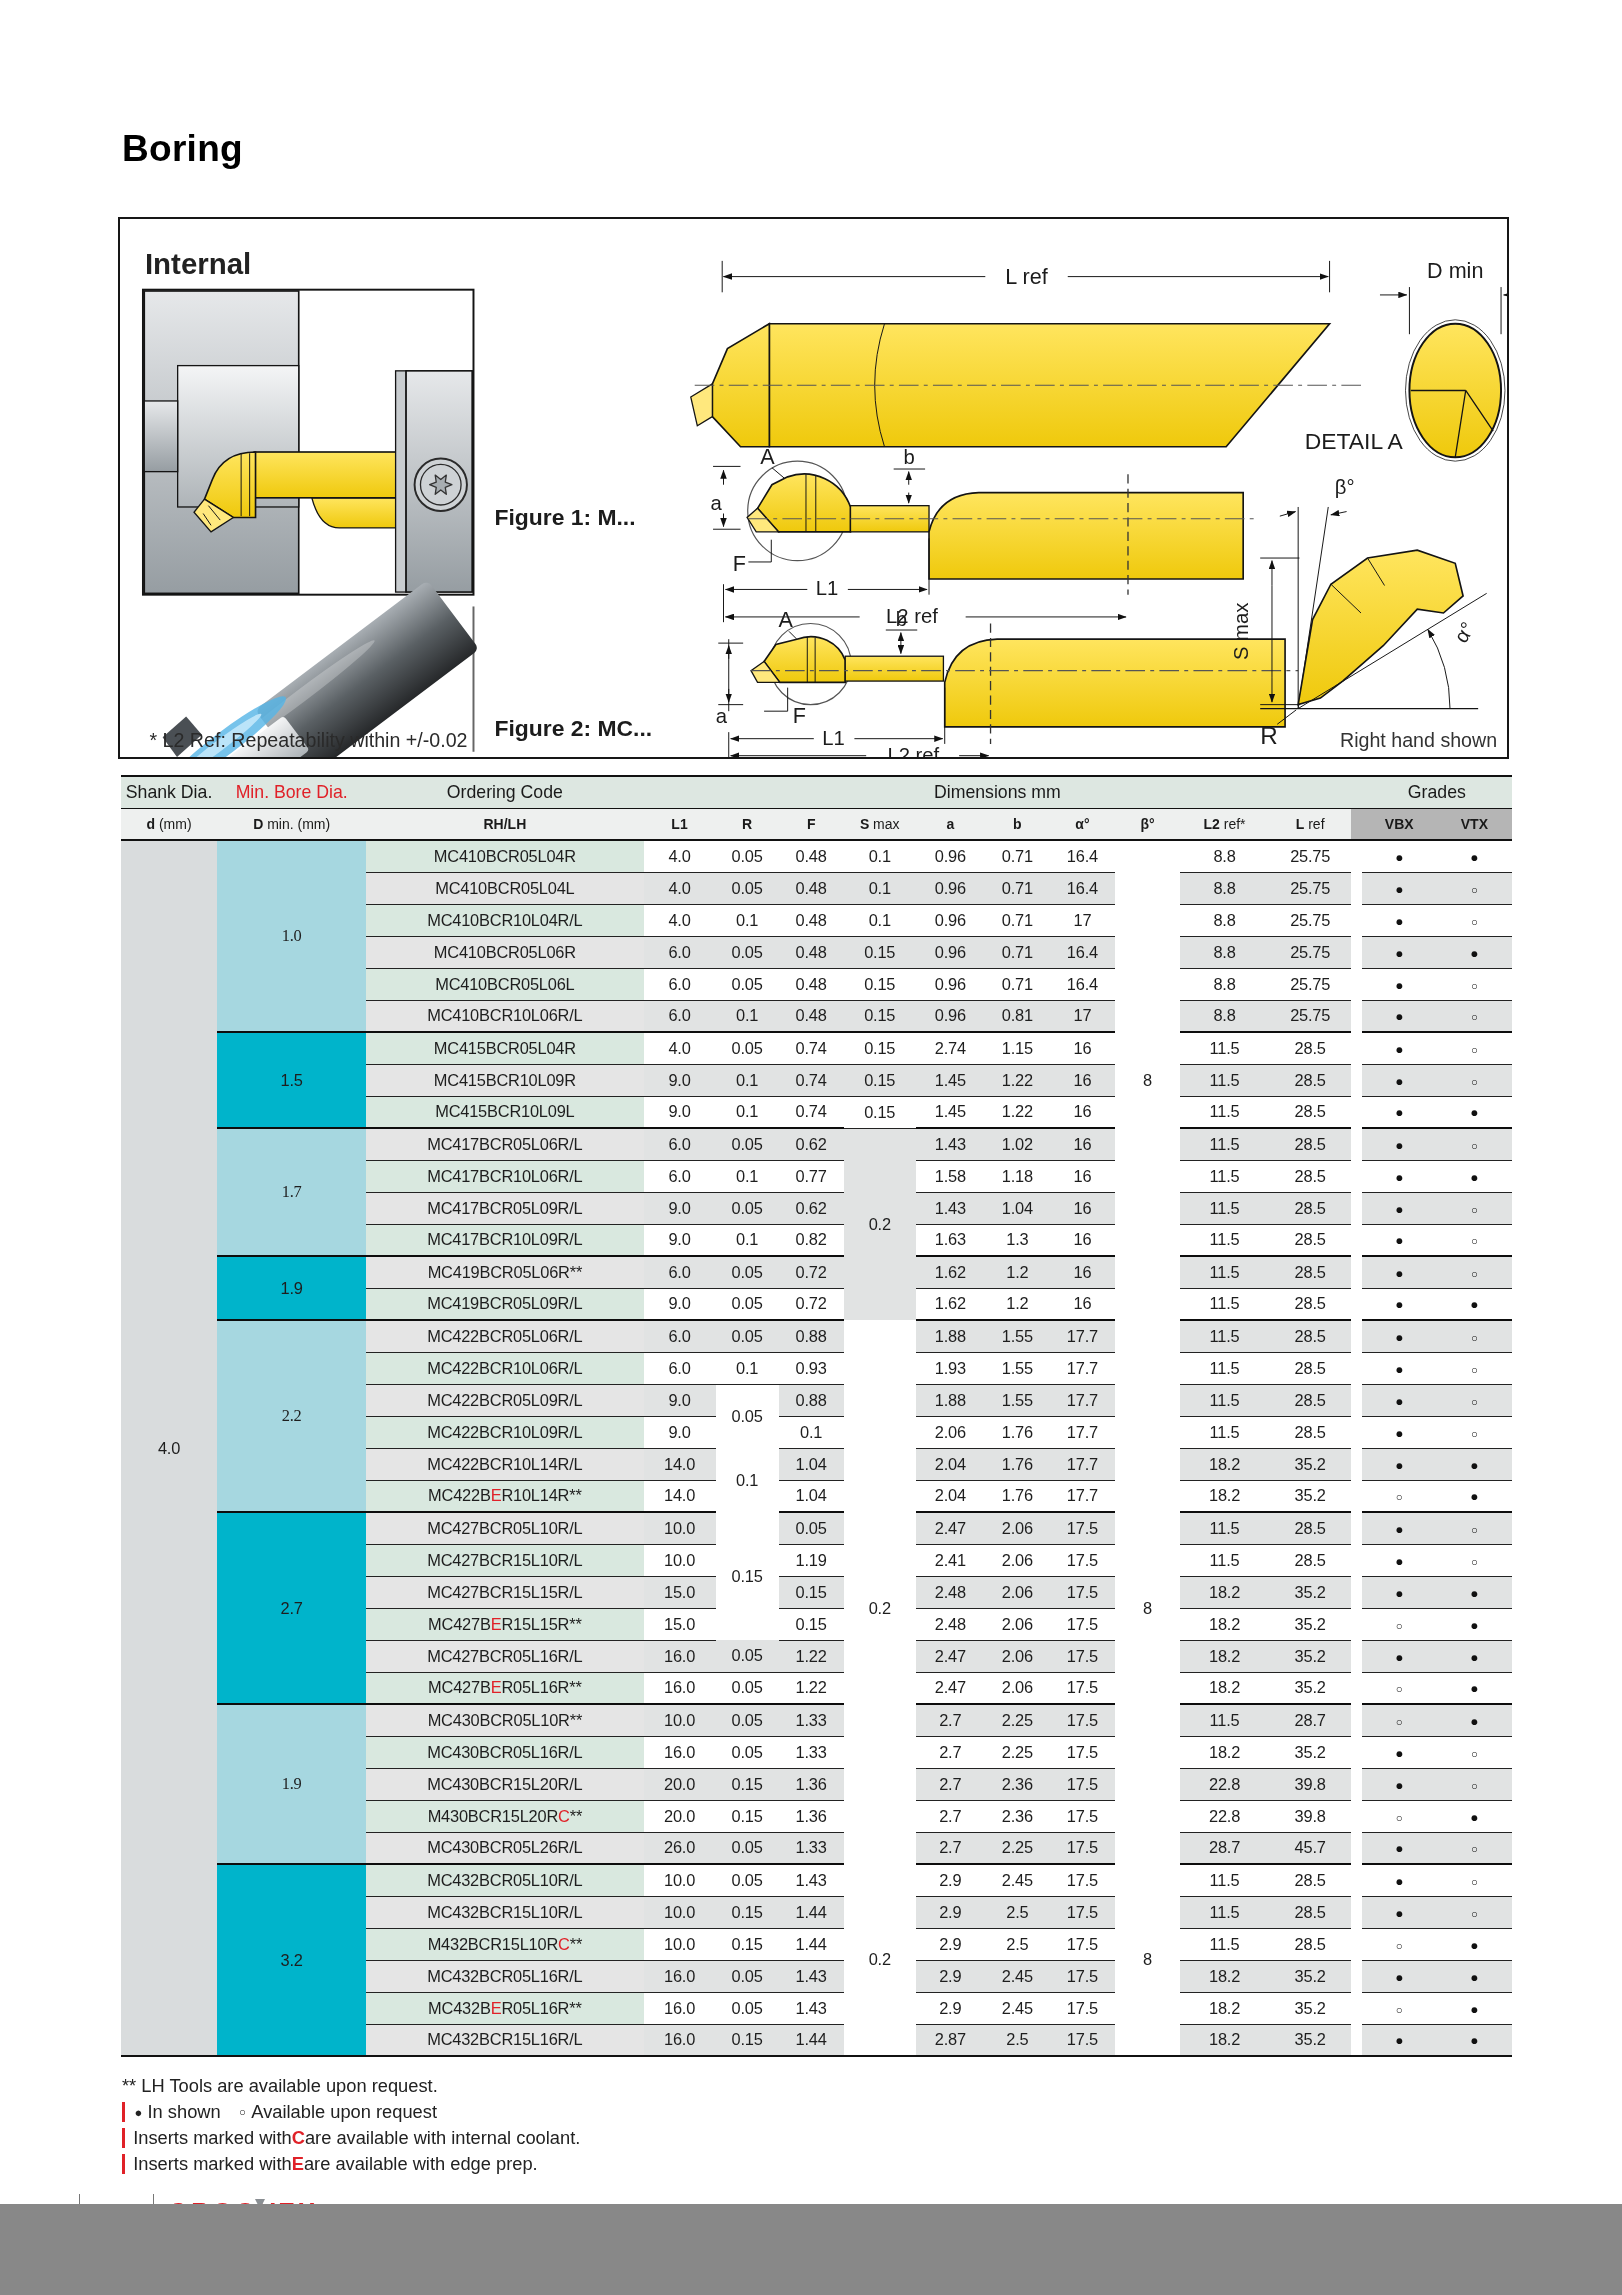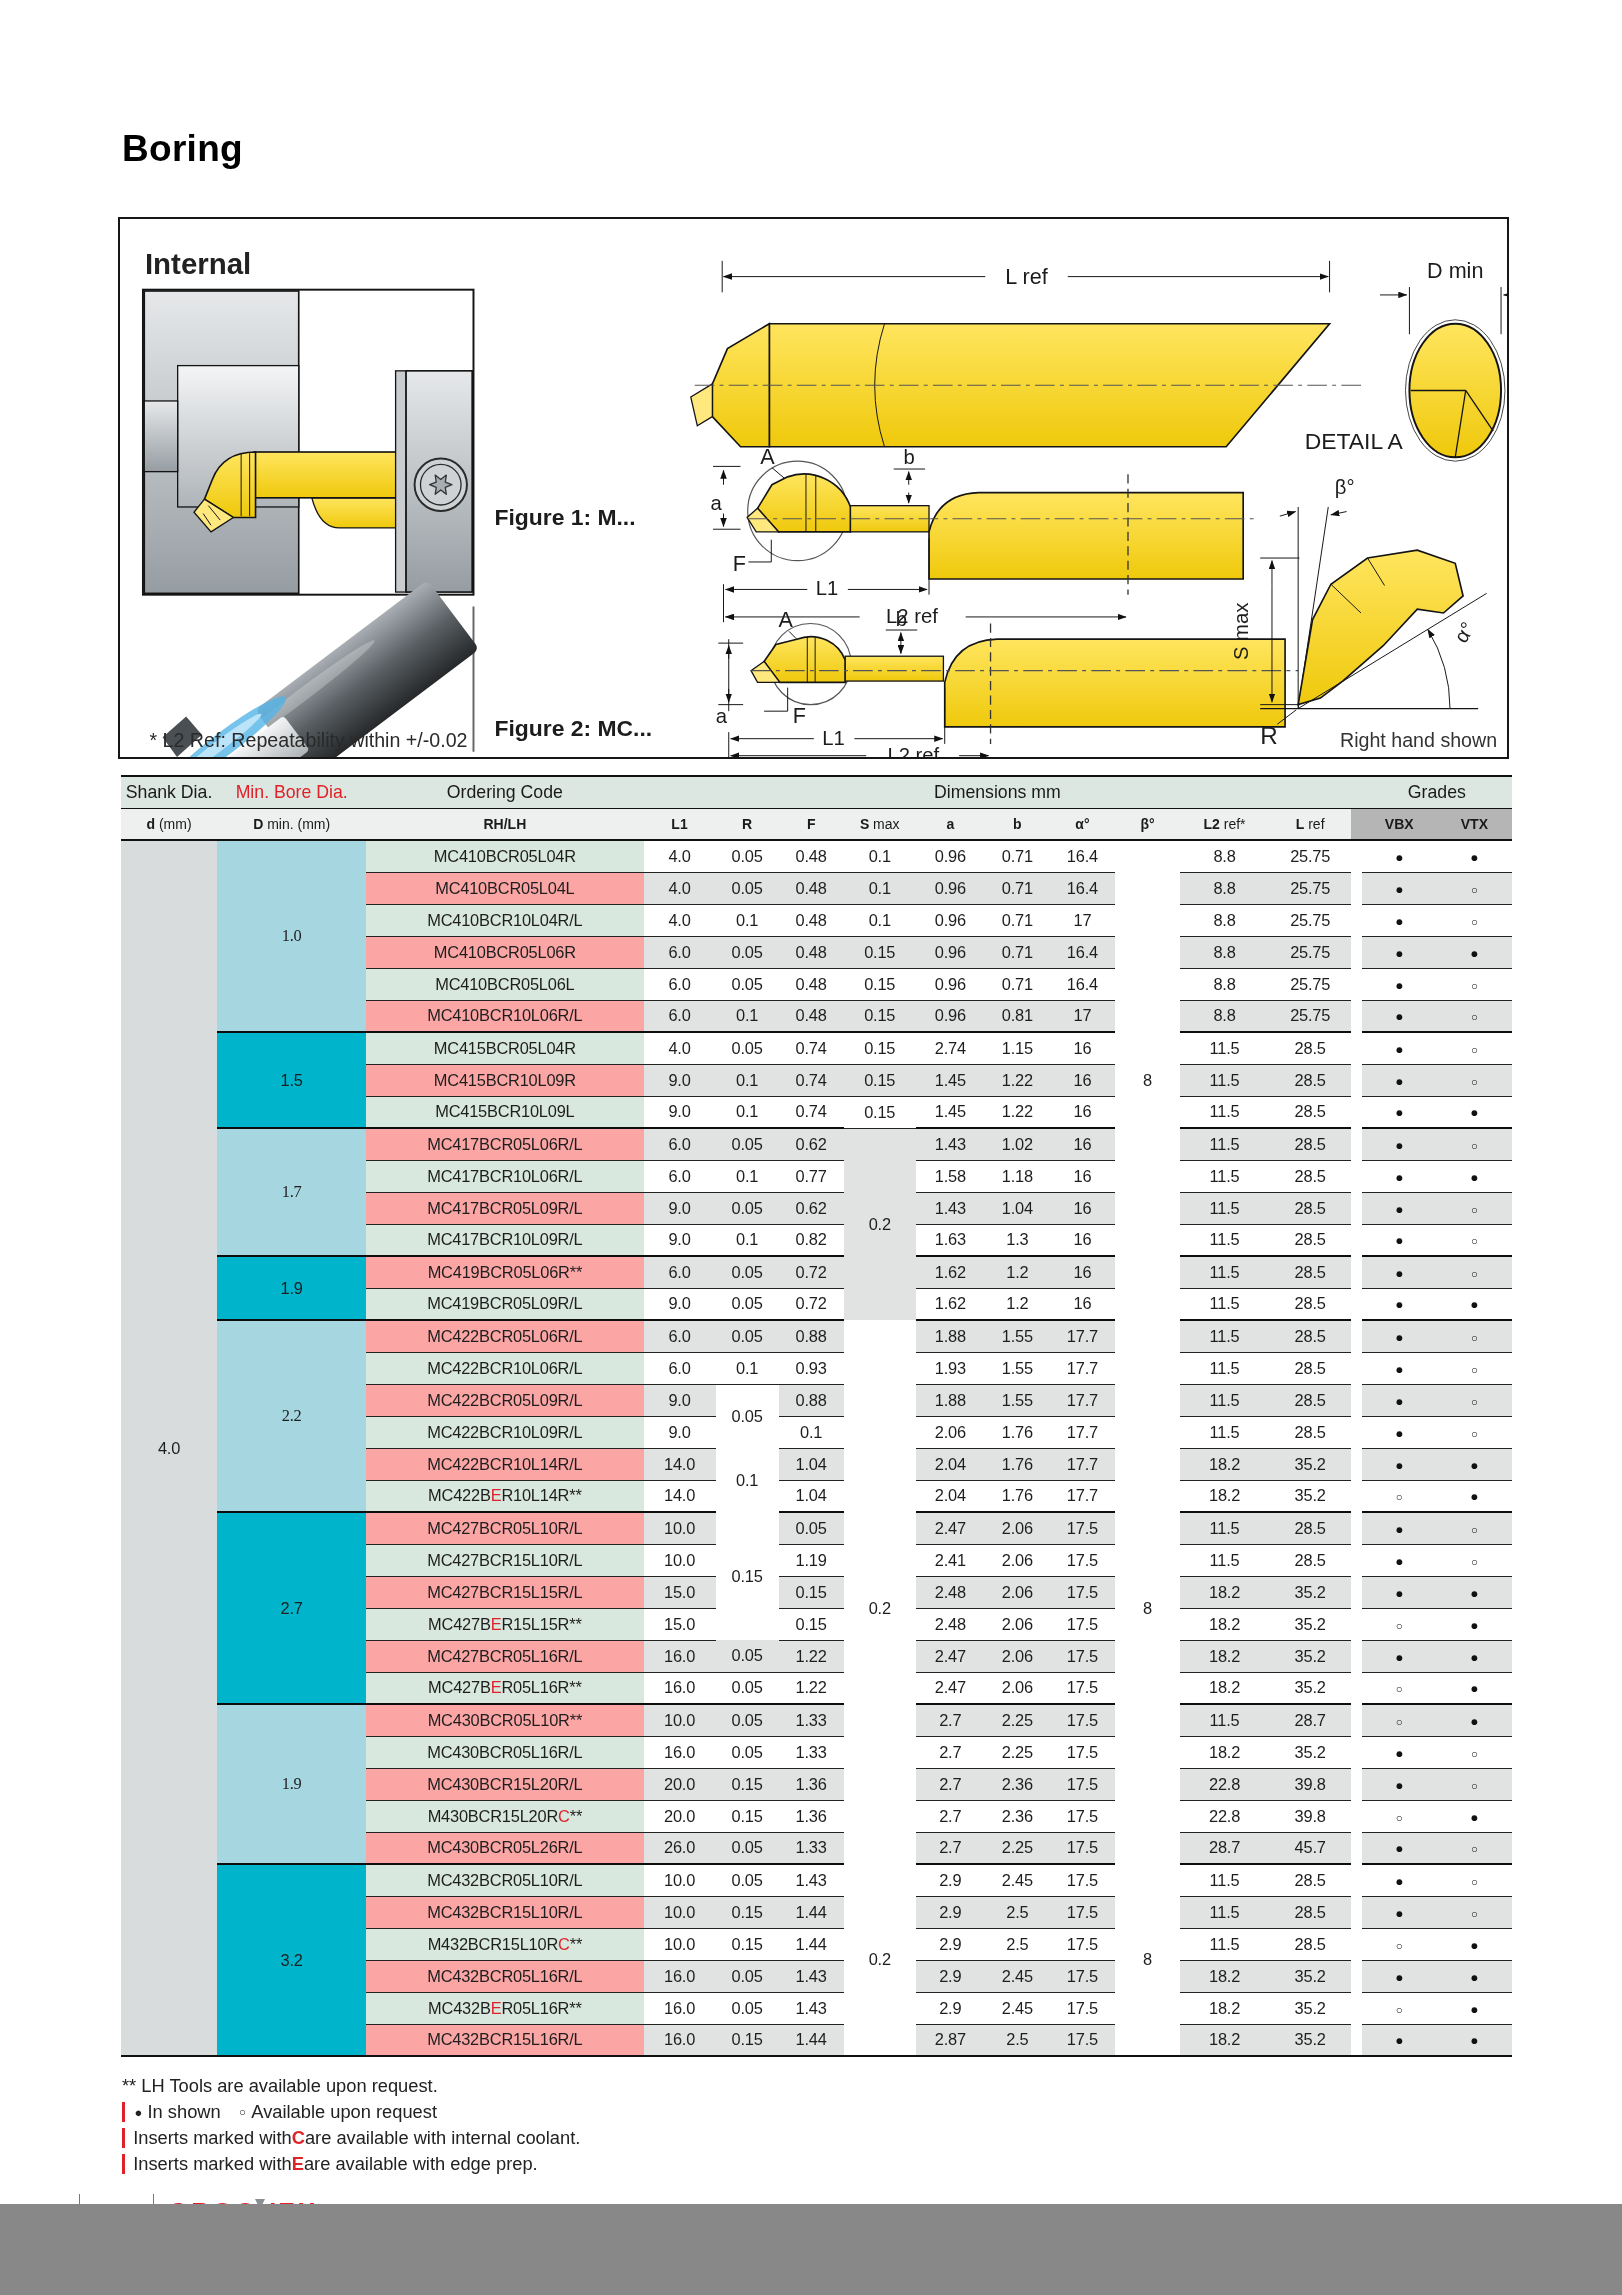--- a/index.html
+++ b/index.html
@@ -44,21 +44,21 @@
   #spec-table tbody td{font-size:16.4px;color:#1e1e1e;letter-spacing:-0.2px;}
   td.s,td.td-code{border-bottom:1.3px solid #222;}
   tbody tr.g td.s, tbody tr.g td.td-code{border-top:2px solid #0d0d0d;}
   td.td-d{background:#d9dcdd;font-size:17.7px;}
   td.td-dmin{font-size:17.7px;border-top:2px solid #0d0d0d;}
   tbody tr:first-child td.td-dmin{border-top:none;}
   .dm-light{background:#a6d7e0;font-family:Liberation Serif, serif;}
   .dm-dark{background:#00b4cb;}
   td.td-code{font-size:16.4px;color:#272727;}
   tbody tr.e td.s{background:#e1e3e3;}
-  tbody tr.e td.td-code{background:#fca5a5;}
+  tbody tr.e td.td-code{background:#e5e5e5;}
   tbody tr:not(.e) td.td-code{background:#d9e8df;}
   td.td-merge{background:#ffffff;}
   td.merge-gray{background:#e1e3e3;}
   td.td-gap{background:#ffffff;}
   .rl{color:#e02128;}
   .df{font-size:13.7px;color:#111;}
   .do{font-size:11.8px;color:#111;}
   
   .footnotes{position:absolute;left:122px;top:2073px;font-size:18.3px;color:#222;}
   .fn-line{display:flex;align-items:center;height:26px;}

